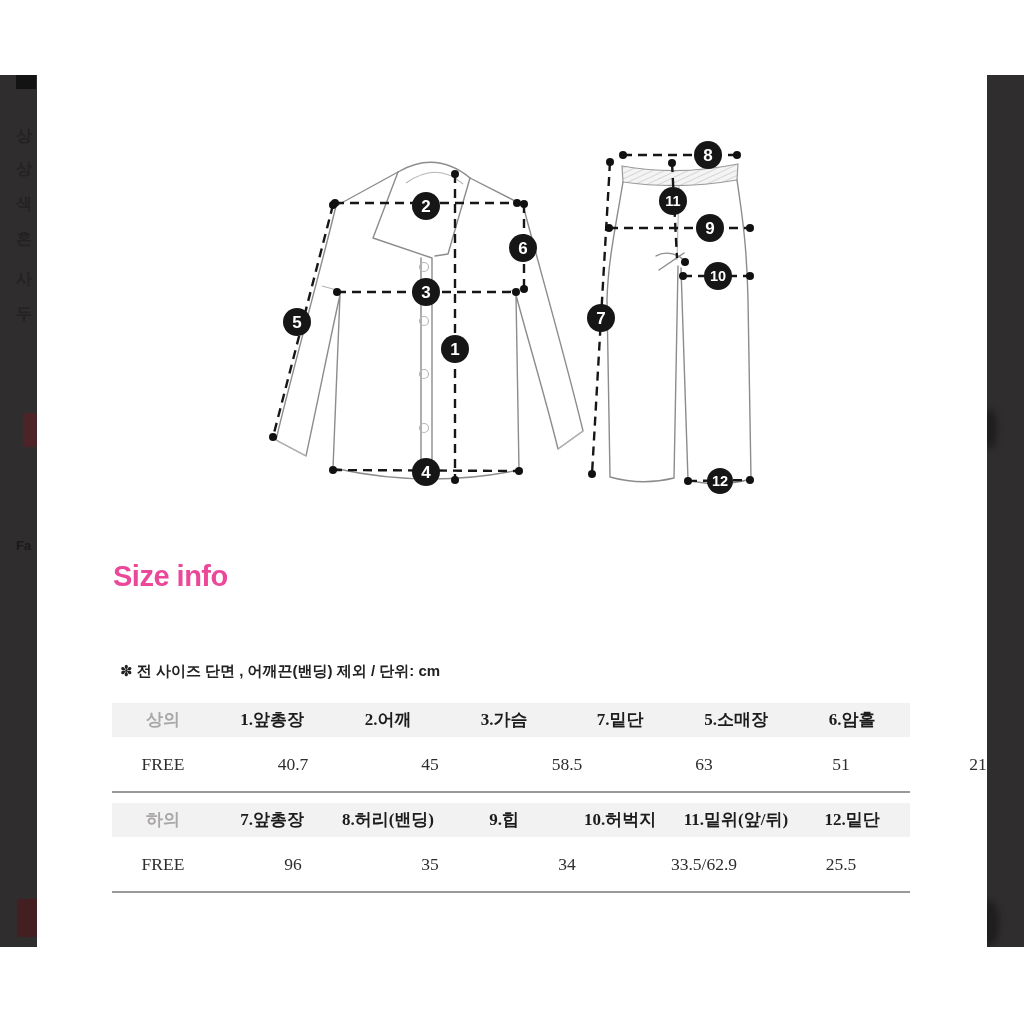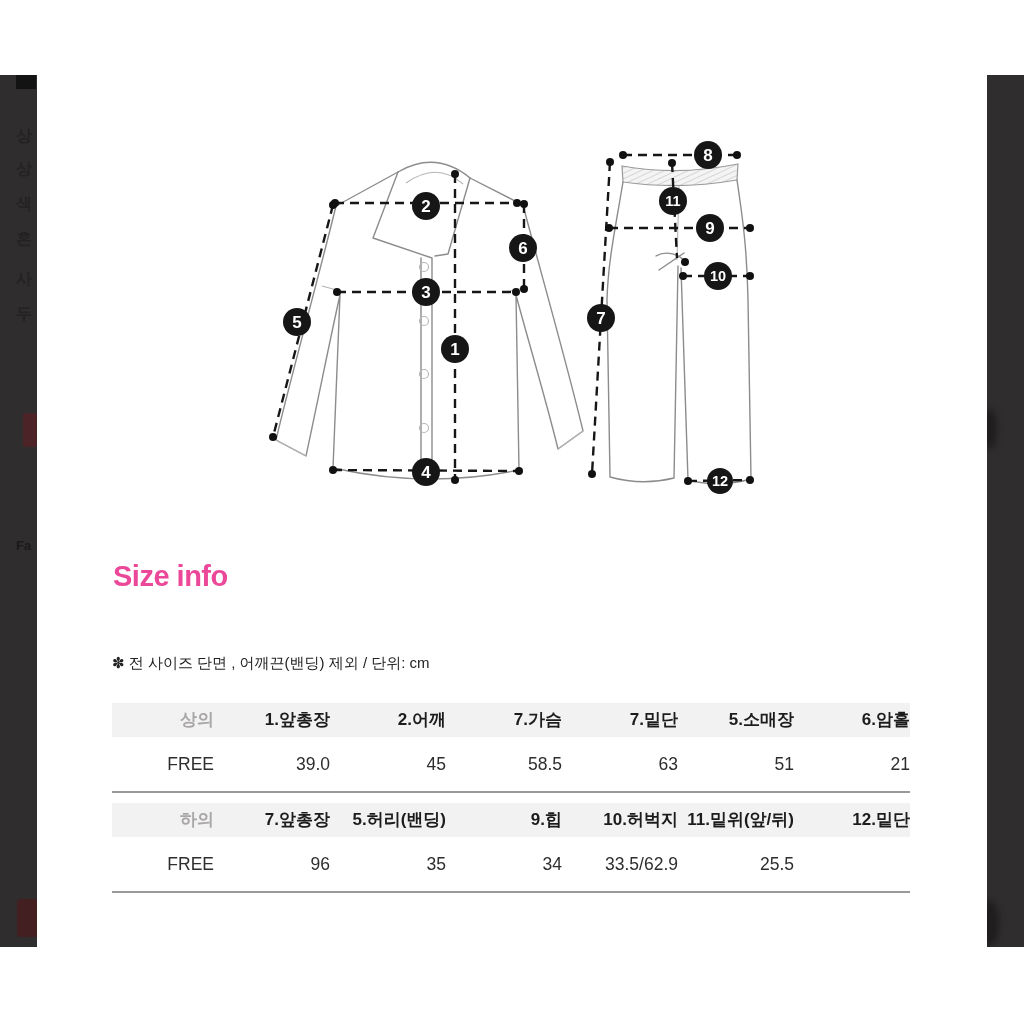--- a/index.html
+++ b/index.html
@@ -26,31 +26,31 @@
   .garment-light{fill:none;stroke:#b5b5b5;stroke-width:1.1;}
   .measure{fill:none;stroke:#161616;stroke-width:2.4;stroke-dasharray:9 6;stroke-linecap:butt;}
   .dot{fill:#111;}
   .badge-c{fill:#161616;}
   .badge-t{fill:#ffffff;font-weight:700;font-size:17px;text-anchor:middle;}
   .badge-t.two{font-size:14.5px;}
 
   
   #size-title{position:absolute;left:113px;top:560px;margin:0;font-size:29px;
               font-weight:700;letter-spacing:-0.5px;color:#ec4899;}
-  #size-note{position:absolute;left:112px;top:654px;margin:0;font-size:15px;
-             font-weight:400;color:#222;}
+  #size-note{position:absolute;left:112px;top:654px;margin:8px;font-size:15px;
+             font-weight:700;color:#222;}
 
   
   .size-table{position:absolute;left:112px;width:798px;border-bottom:2px solid #999;}
   #table-top{top:703px;}
   #table-bottom{top:803px;}
   .t-head,.t-row{display:grid;grid-template-columns:102px repeat(6,116px);}
   .t-head{background:#f2f2f2;height:34px;line-height:34px;font-weight:700;font-size:17px;color:#1c1c1c;}
-  .t-row{height:54px;line-height:54px;font-size:17.5px;color:#2e2e2e;}
-  .t-cell{text-align:right;white-space:nowrap;overflow:hidden;}
+  .t-row{height:54px;line-height:54px;font-size:17.5px;color:#2e2e2e;gap:21px;}
+  .t-cell{text-align:center;white-space:nowrap;overflow:hidden;font-family:Liberation Serif, serif;}
   .t-label{color:#a9a6a6;}
 </style>
 </head>
 <body>
 
 <div id="stage">
 
   <div class="dim-bar" id="dim-left">
     <div class="dim-top-glyph"></div>
     <div class="dim-frag" style="top:53px;">상</div>
@@ -206,41 +206,41 @@
   </svg>
 
   <h2 id="size-title">Size info</h2>
   <p id="size-note">✽ 전 사이즈 단면 , 어깨끈(밴딩) 제외 / 단위: cm</p>
 
   <div class="size-table" id="table-top">
     <div class="t-head">
       <div class="t-cell t-label">상의</div>
       <div class="t-cell">1.앞총장</div>
       <div class="t-cell">2.어깨</div>
-      <div class="t-cell">7.가슴</div>
+      <div class="t-cell">3.가슴</div>
       <div class="t-cell">7.밑단</div>
       <div class="t-cell">5.소매장</div>
       <div class="t-cell">6.암홀</div>
     </div>
     <div class="t-row">
       <div class="t-cell">FREE</div>
-      <div class="t-cell">39.0</div>
+      <div class="t-cell">40.7</div>
       <div class="t-cell">45</div>
       <div class="t-cell">58.5</div>
       <div class="t-cell">63</div>
       <div class="t-cell">51</div>
       <div class="t-cell">21</div>
     </div>
   </div>
 
   <div class="size-table" id="table-bottom">
     <div class="t-head">
       <div class="t-cell t-label">하의</div>
       <div class="t-cell">7.앞총장</div>
-      <div class="t-cell">5.허리(밴딩)</div>
+      <div class="t-cell">8.허리(밴딩)</div>
       <div class="t-cell">9.힙</div>
       <div class="t-cell">10.허벅지</div>
       <div class="t-cell">11.밑위(앞/뒤)</div>
       <div class="t-cell">12.밑단</div>
     </div>
     <div class="t-row">
       <div class="t-cell">FREE</div>
       <div class="t-cell">96</div>
       <div class="t-cell">35</div>
       <div class="t-cell">34</div>

